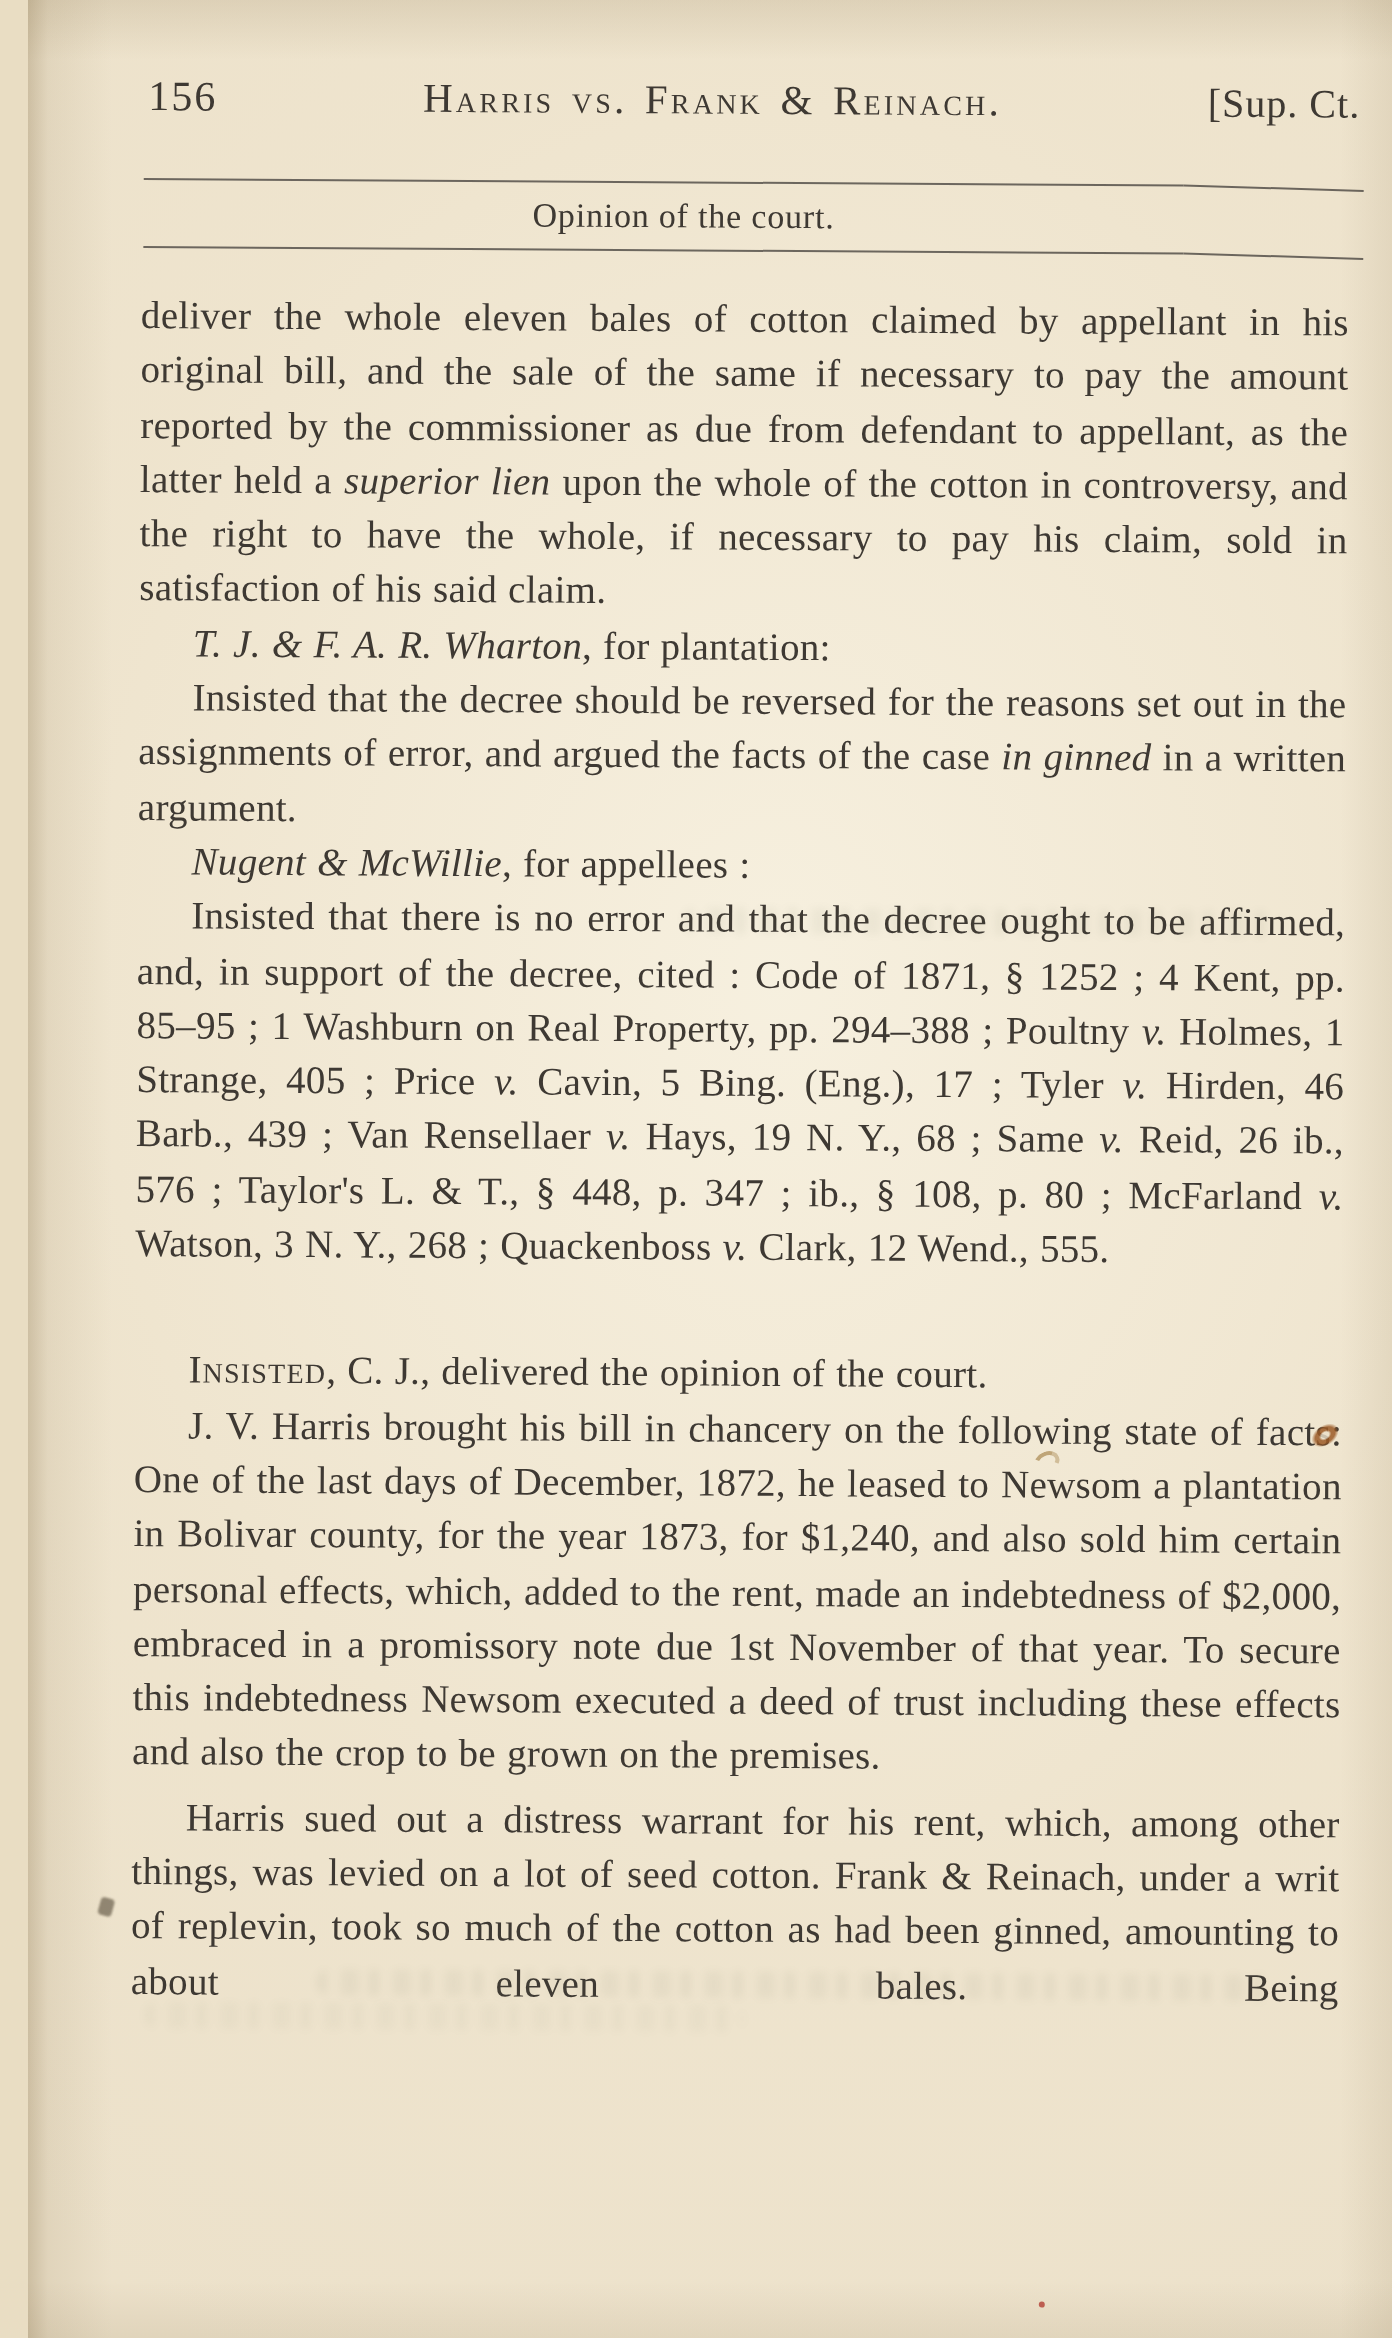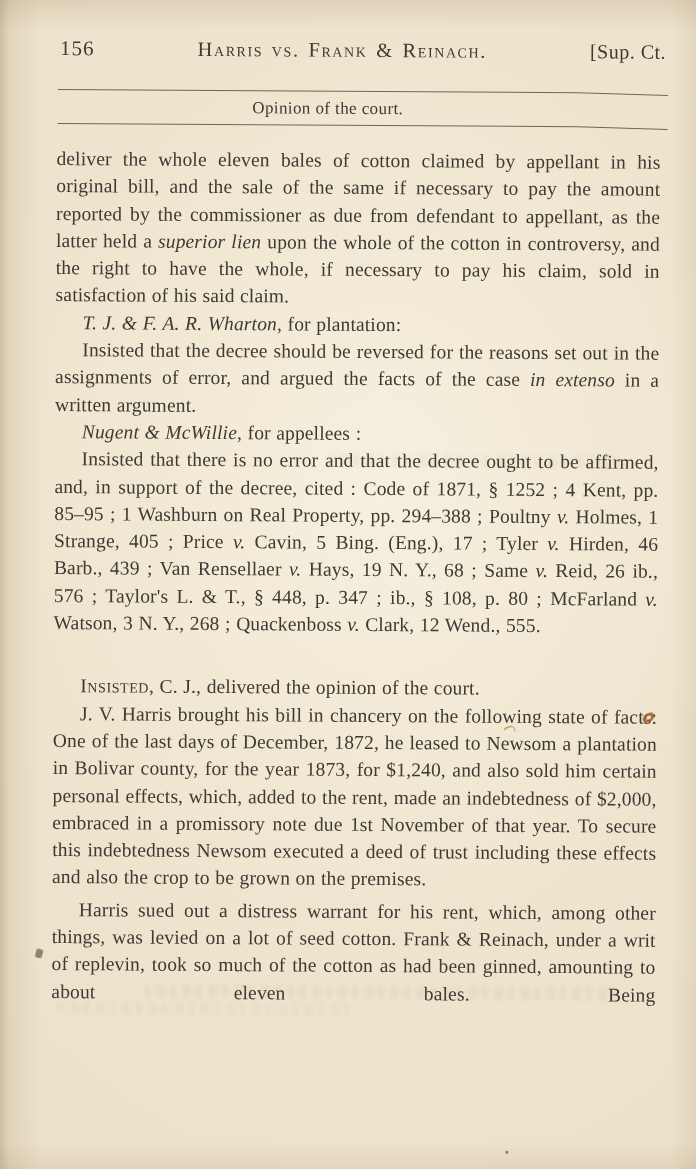--- a/index.html
+++ b/index.html
@@ -9,20 +9,21 @@
     overflow: hidden;
     background: #e9ddc3;
     font-family: "Liberation Serif", "DejaVu Serif", serif;
   }
   .page {
     position: absolute; inset: 0;
     background:
       radial-gradient(ellipse 120% 90% at 55% 42%,
         rgba(255,252,240,0.55) 0%, rgba(244,235,214,0.3) 45%, rgba(0,0,0,0) 75%),
       var(--paper);
+    margin-left: 14px;
   }
   
   .page::before {
     content: ""; position: absolute; inset: 0; pointer-events: none;
     background:
       linear-gradient(90deg, rgba(122,98,56,0.28) 0px, rgba(122,98,56,0.10) 10px, rgba(122,98,56,0.0) 42px),
       linear-gradient(270deg, rgba(122,98,56,0.10) 0px, rgba(122,98,56,0.0) 26px),
       linear-gradient(180deg, rgba(122,98,56,0.14) 0px, rgba(122,98,56,0.0) 30px),
       linear-gradient(0deg, rgba(122,98,56,0.10) 0px, rgba(122,98,56,0.0) 28px);
   }
@@ -118,21 +119,21 @@
       <span class="court-label">[Sup. Ct.</span>
     </div>
 
     <div class="rule rule1"></div>
     <div class="opinion-label">Opinion of the court.</div>
     <div class="rule rule2"></div>
 
     <main class="body">
         <p class=""><span>deliver the whole eleven bales of cotton claimed by appellant in his original bill, and the sale of the same if necessary to pay the amount reported by the commissioner as due from defendant to appellant, as the latter held a </span><span class="i">superior lien</span><span> upon the whole of the cotton in controversy, and the right to have the whole, if necessary to pay his claim, sold in satisfaction of his said claim.</span></p>
         <p class="indent"><span class="i">T. J. &amp; F. A. R. Wharton</span><span>, for plantation:</span></p>
-        <p class="indent"><span>Insisted that the decree should be reversed for the reasons set out in the assignments of error, and argued the facts of the case </span><span class="i">in extenso</span><span> in a written argument.</span></p>
+        <p class="indent"><span>Insisted that the decree should be reversed for the reasons set out in the assignments of error, and argued the facts of the case </span><span class="i">in ginned</span><span> in a written argument.</span></p>
         <p class="indent"><span class="i">Nugent &amp; McWillie</span><span>, for appellees&nbsp;:</span></p>
         <p class="indent"><span>Insisted that there is no error and that the decree ought to be affirmed, and, in support of the decree, cited&nbsp;:  Code of 1871, §&nbsp;1252&nbsp;;  4 Kent, pp. 85–95&nbsp;;  1 Washburn on Real Property, pp.  294–388&nbsp;;  Poultny </span><span class="i">v.</span><span> Holmes, 1 Strange, 405&nbsp;; Price </span><span class="i">v.</span><span> Cavin, 5 Bing. (Eng.),  17&nbsp;;  Tyler </span><span class="i">v.</span><span> Hirden, 46 Barb., 439&nbsp;; Van Rensellaer </span><span class="i">v.</span><span> Hays, 19 N. Y., 68&nbsp;;  Same </span><span class="i">v.</span><span> Reid, 26 ib., 576&nbsp;; Taylor's L. &amp; T., §&nbsp;448, p. 347&nbsp;; ib., §&nbsp;108, p. 80&nbsp;;  McFarland </span><span class="i">v.</span><span> Watson, 3 N. Y., 268&nbsp;; Quackenboss </span><span class="i">v.</span><span> Clark, 12 Wend., 555.</span></p>
         <p class="indent opinion-start"><span class="sc">Insisted</span><span>, C. J., delivered the opinion of the court.</span></p>
         <p class="indent"><span>J. V. Harris brought his bill in chancery on the following state of facts:  One of the last days of December, 1872, he leased to Newsom a plantation in Bolivar county, for the year 1873, for $1,240, and also sold him certain personal effects, which, added to the rent, made an indebtedness of $2,000, embraced in a promissory note due 1st November of that year. To secure this indebtedness Newsom executed a deed of trust including these effects and also the crop to be grown on the premises.</span></p>
         <p class="indent after-break cont"><span>Harris sued out a distress warrant for his rent, which, among other things, was levied on a lot of seed cotton.  Frank &amp; Reinach, under a writ of replevin, took so much of the cotton as had been ginned, amounting to about eleven bales.  Being</span></p>
       </main>
 
     <div class="show-through st1"></div>
     <div class="show-through st2"></div>
     <div class="show-through st3"></div>

